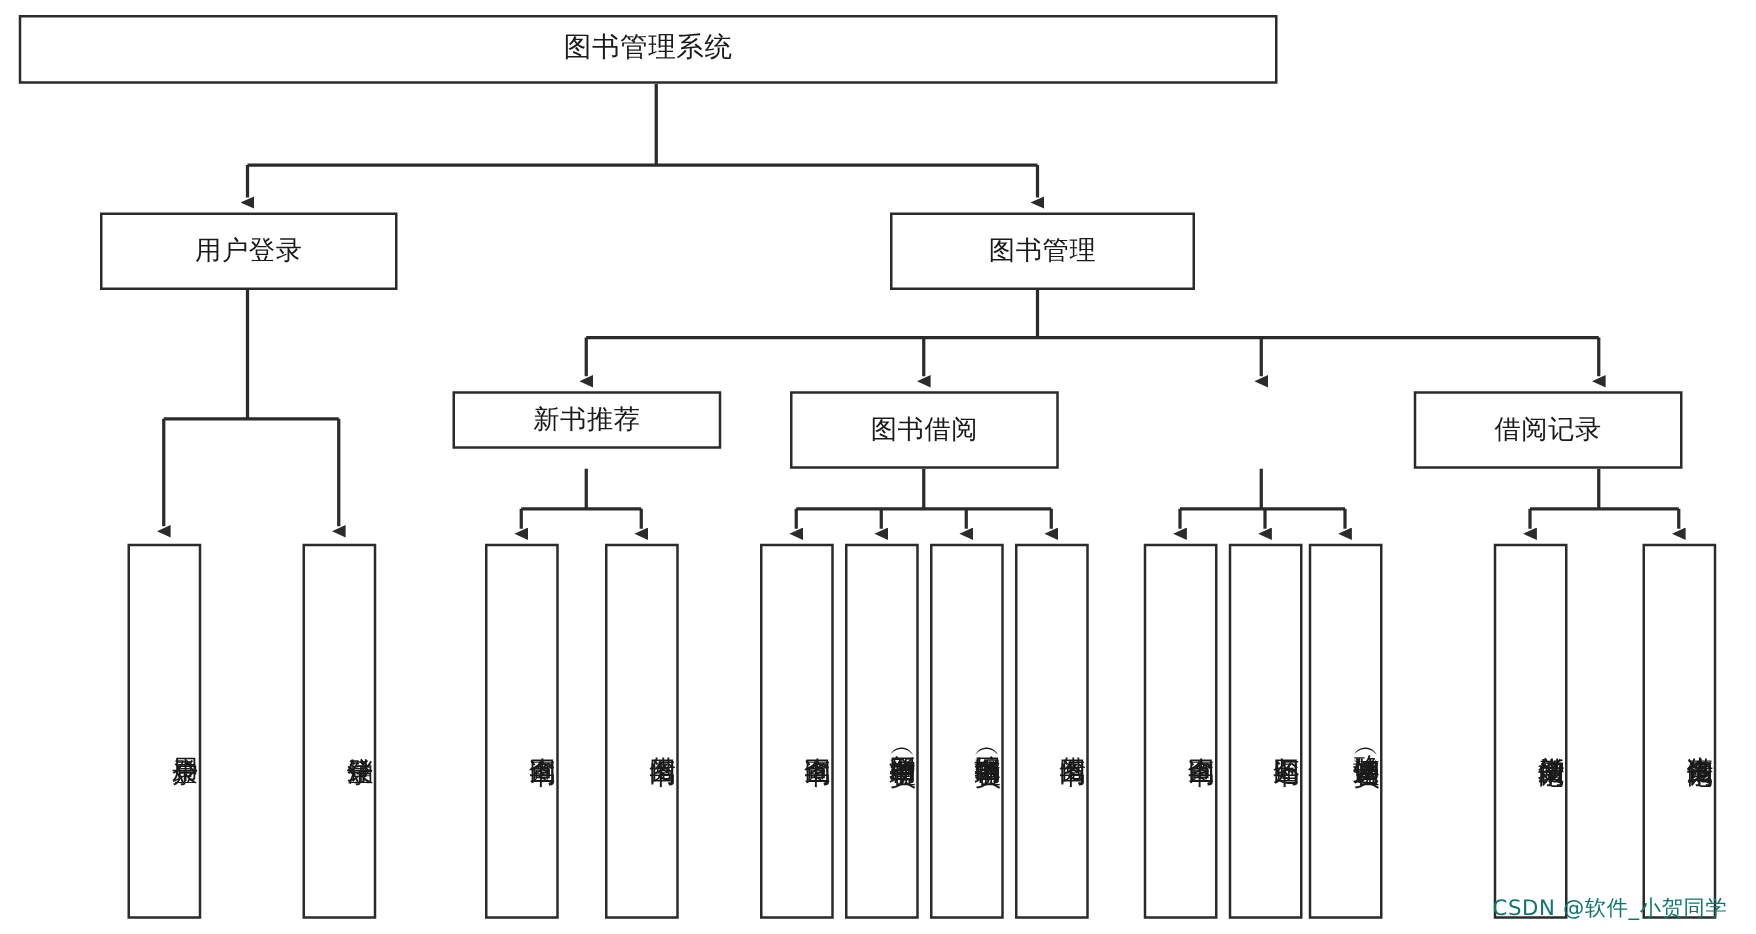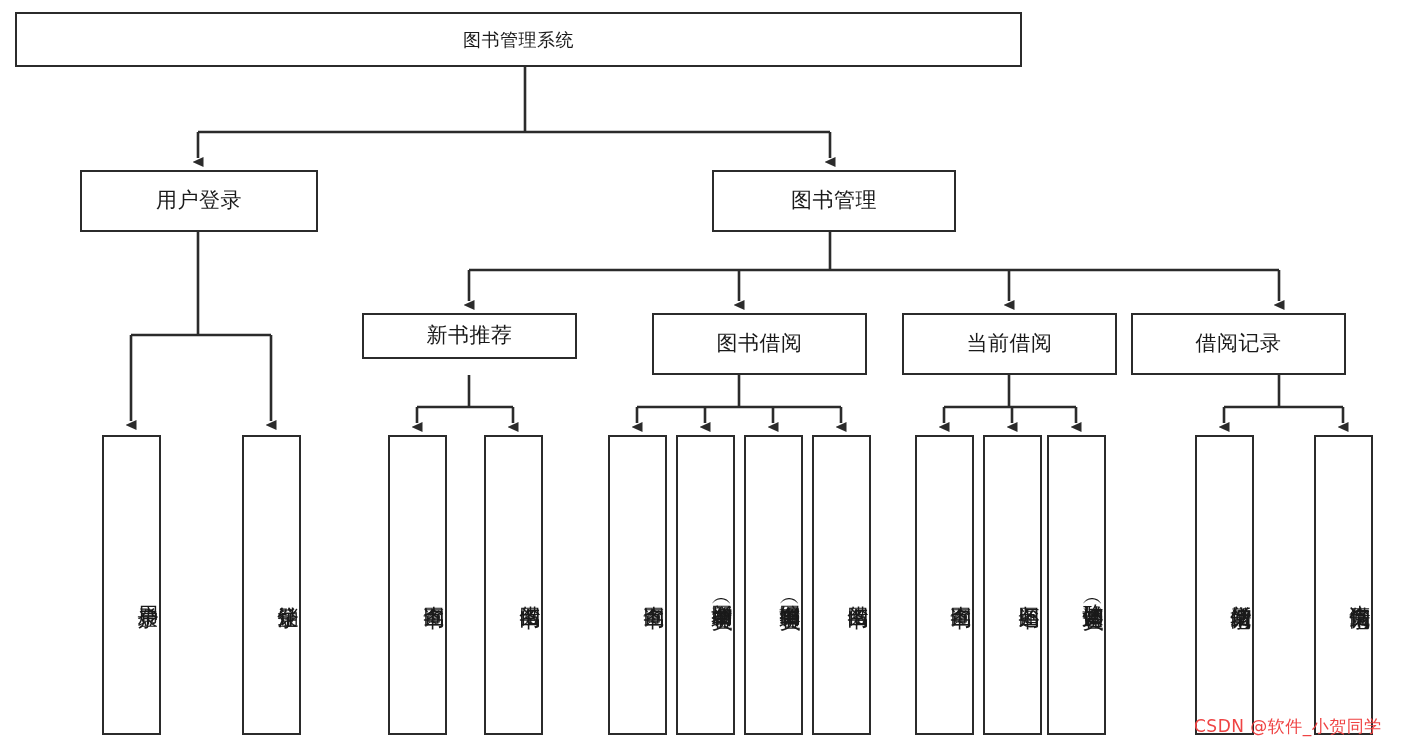--- a/index.html
+++ b/index.html
@@ -33,41 +33,41 @@
     align-items: center;
     justify-content: center;
     color: #1a1a1a;
   }
   .node.horiz {
     font-size: 21px;
     line-height: 1.1;
     letter-spacing: 0.5px;
   }
   .node.root {
-    font-size: 18px;
+    font-size: 22px;
   }
   .node.vert {
     writing-mode: vertical-rl;
     text-orientation: upright;
     align-items: flex-start;
     justify-content: center;
     padding-top: 12px;
     font-size: 21px;
     line-height: 1.05;
     letter-spacing: 1px;
   }
   .node.vert .vlabel {
     writing-mode: vertical-rl;
     text-orientation: upright;
     white-space: nowrap;
   }
   .watermark {
     position: absolute;
     font-size: 17px;
-    color: #ef4444;
+    color: #0f766e;
     white-space: nowrap;
     user-select: none;
     letter-spacing: 0.5px;
   }
 </style>
 </head>
 <body>
 
 <div id="canvas">
 
@@ -128,25 +128,22 @@
   <div class="node horiz" style="left:80px; top:170px; width:238px; height:62px;">
     <span>用户登录</span>
   </div>
   <div class="node horiz" style="left:712px; top:170px; width:244px; height:62px;">
     <span>图书管理</span>
   </div>
 
   <div class="node horiz" style="left:362px; top:313px; width:215px; height:46px;">
     <span>新书推荐</span>
   </div>
-  <div class="node horiz" style="left:632px; top:313px; width:215px; height:62px;margin-left:20px;">
+  <div class="node horiz" style="left:632px; top:313px; width:215px; height:62px;">
     <span>图书借阅</span>
-  </div>
-  <div class="node horiz" style="left:902px; top:313px; width:215px; height:62px;">
-    <span>当前借阅</span>
   </div>
   <div class="node horiz" style="left:1131px; top:313px; width:215px; height:62px;">
     <span>借阅记录</span>
   </div>
 
   <div class="node vert" style="left:102px; top:435px; width:59px; height:300px;">
     <span class="vlabel">用户登录</span>
   </div>
   <div class="node vert" style="left:242px; top:435px; width:59px; height:300px;">
     <span class="vlabel">注销登录</span>

